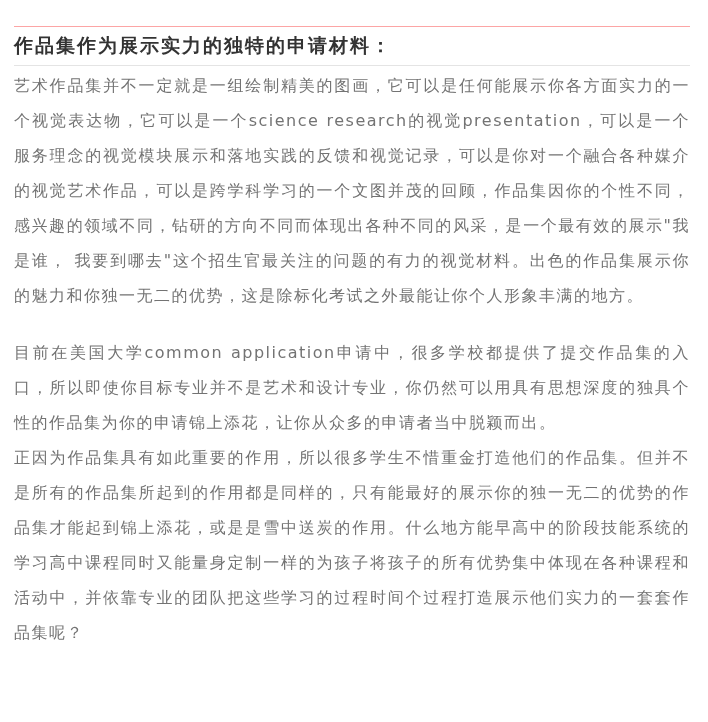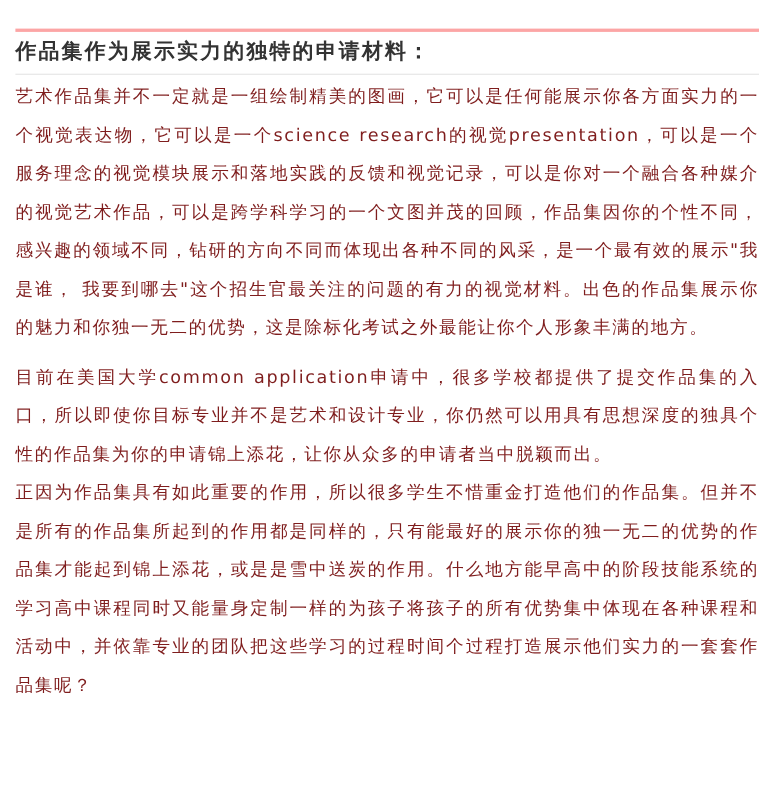--- a/index.html
+++ b/index.html
@@ -13,49 +13,49 @@
     height: 722px;
     overflow: hidden;
     font-family: "DejaVu Sans", "Liberation Sans", sans-serif;
   }
   .page {
     width: 708px;
     height: 722px;
     padding: 26px 18px 0 14px;
   }
   .heading-block {
-    border-top: 3px solid #fca5a5;
+    border-top: 1px solid #fca5a5;
     border-bottom: 1px solid #e4e4e4;
     padding: 7px 0 8px 0;
   }
   .page-title {
     margin: 0;
     font-size: 19px;
     line-height: 23px;
     font-weight: 700;
     color: #333333;
     letter-spacing: 2px;
   }
   .article-body {
     margin: 0;
   }
   .para {
     margin: 0;
     font-size: 16px;
     line-height: 35px;
     letter-spacing: 1.5px;
-    color: #7f1d1d;
+    color: #737373;
     text-align: justify;
     text-justify: inter-ideograph;
   }
   .para-first {
     margin-top: 2px;
   }
   .para-gap {
-    margin-top: 10px;
+    margin-top: 22px;
   }
 </style>
 </head>
 <body>
 
 <div class="page">
   <header class="heading-block">
     <h1 class="page-title">作品集作为展示实力的独特的申请材料：</h1>
   </header>
   <main class="article-body">

